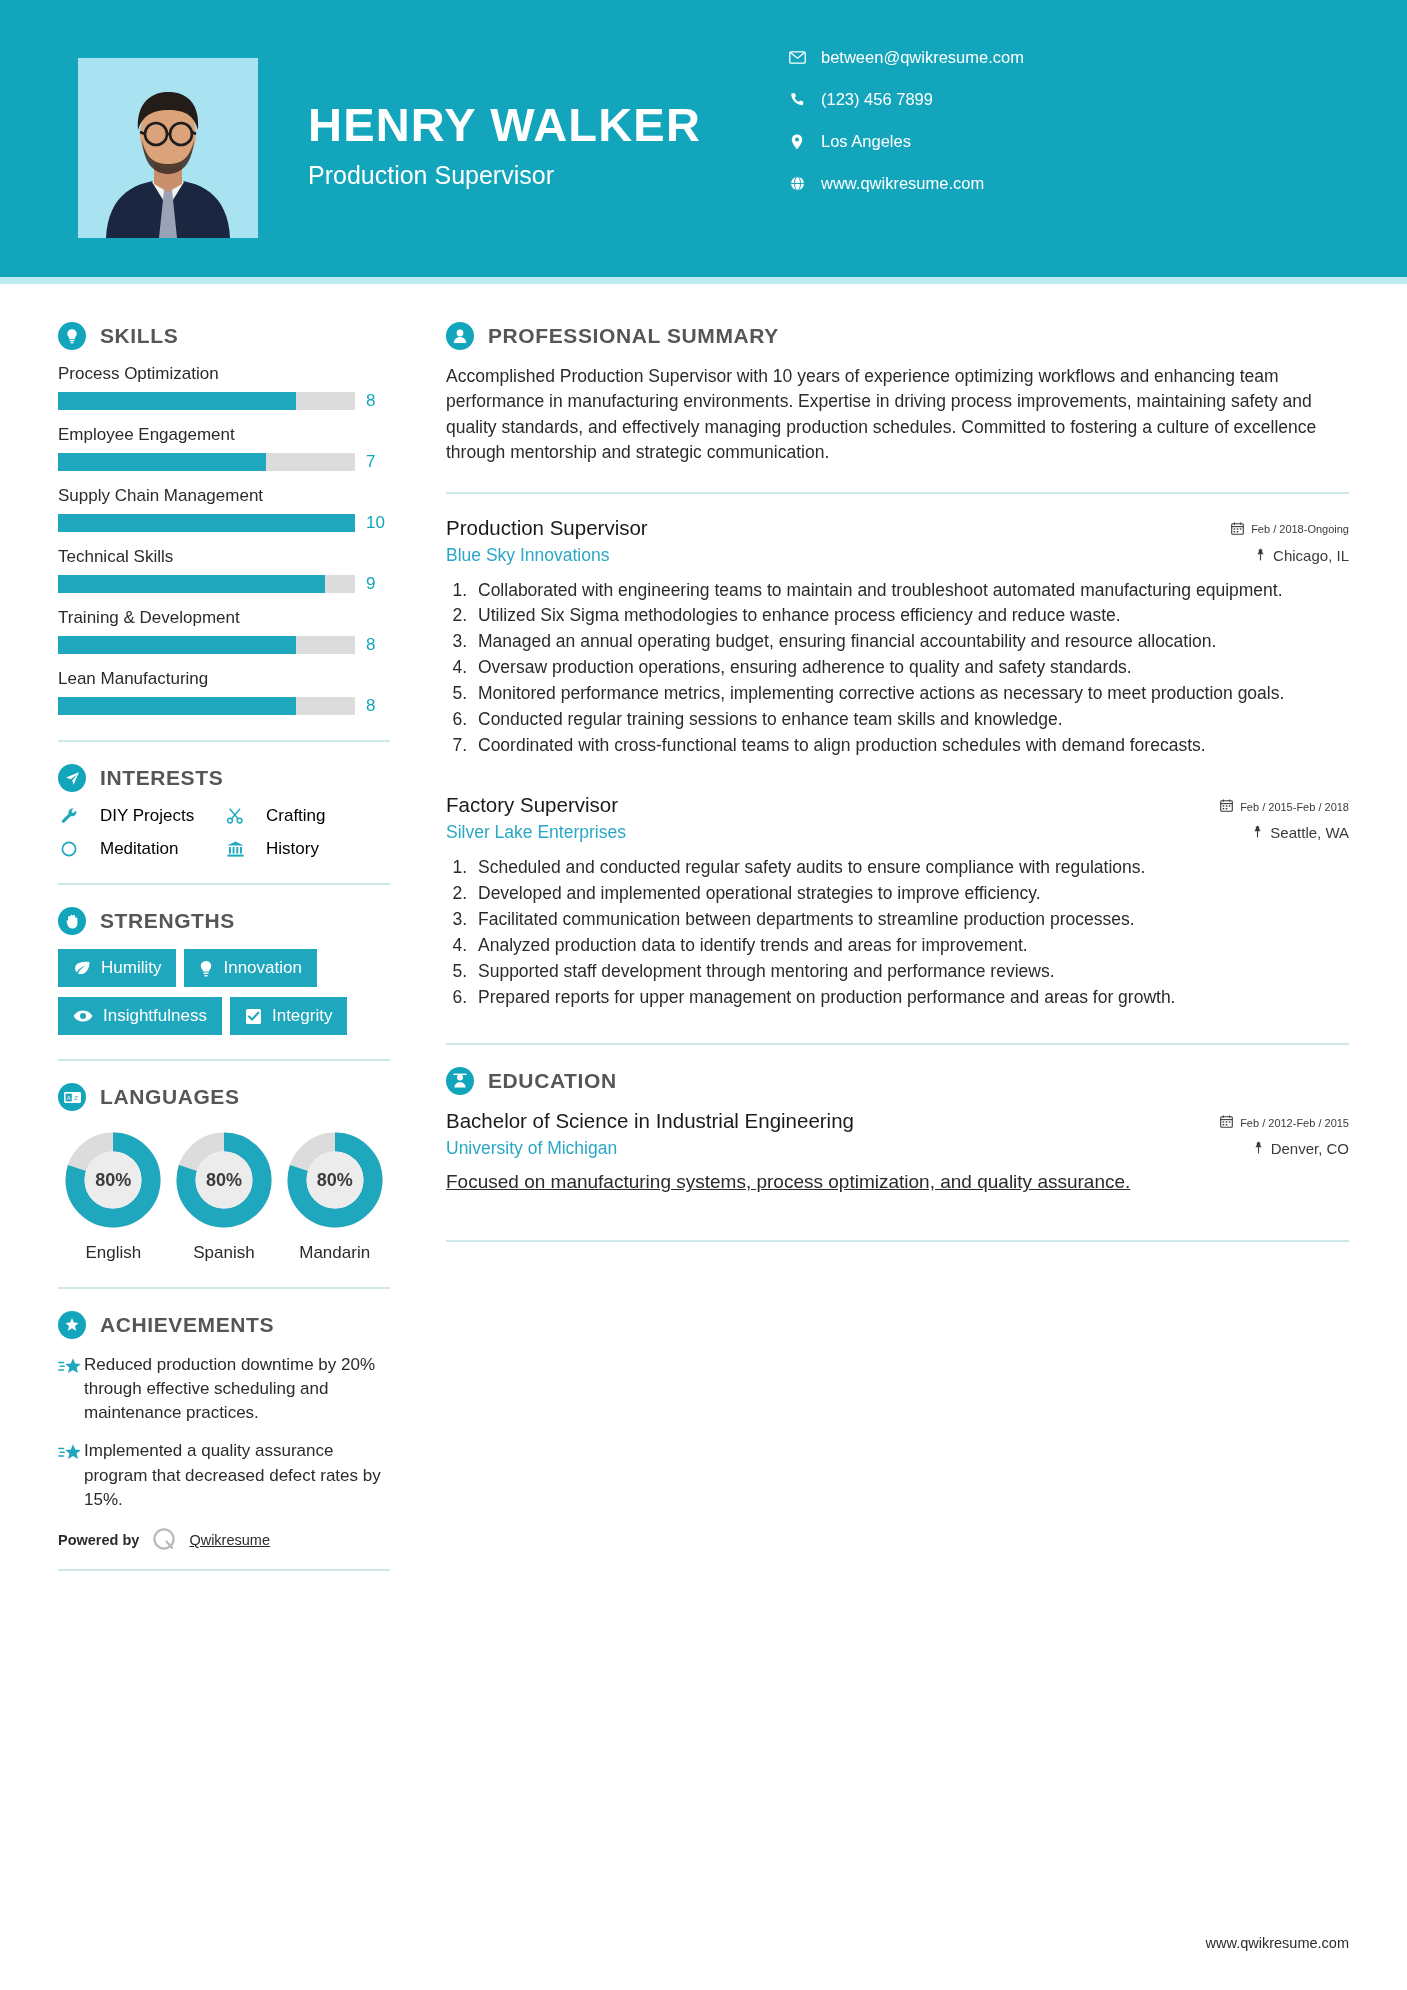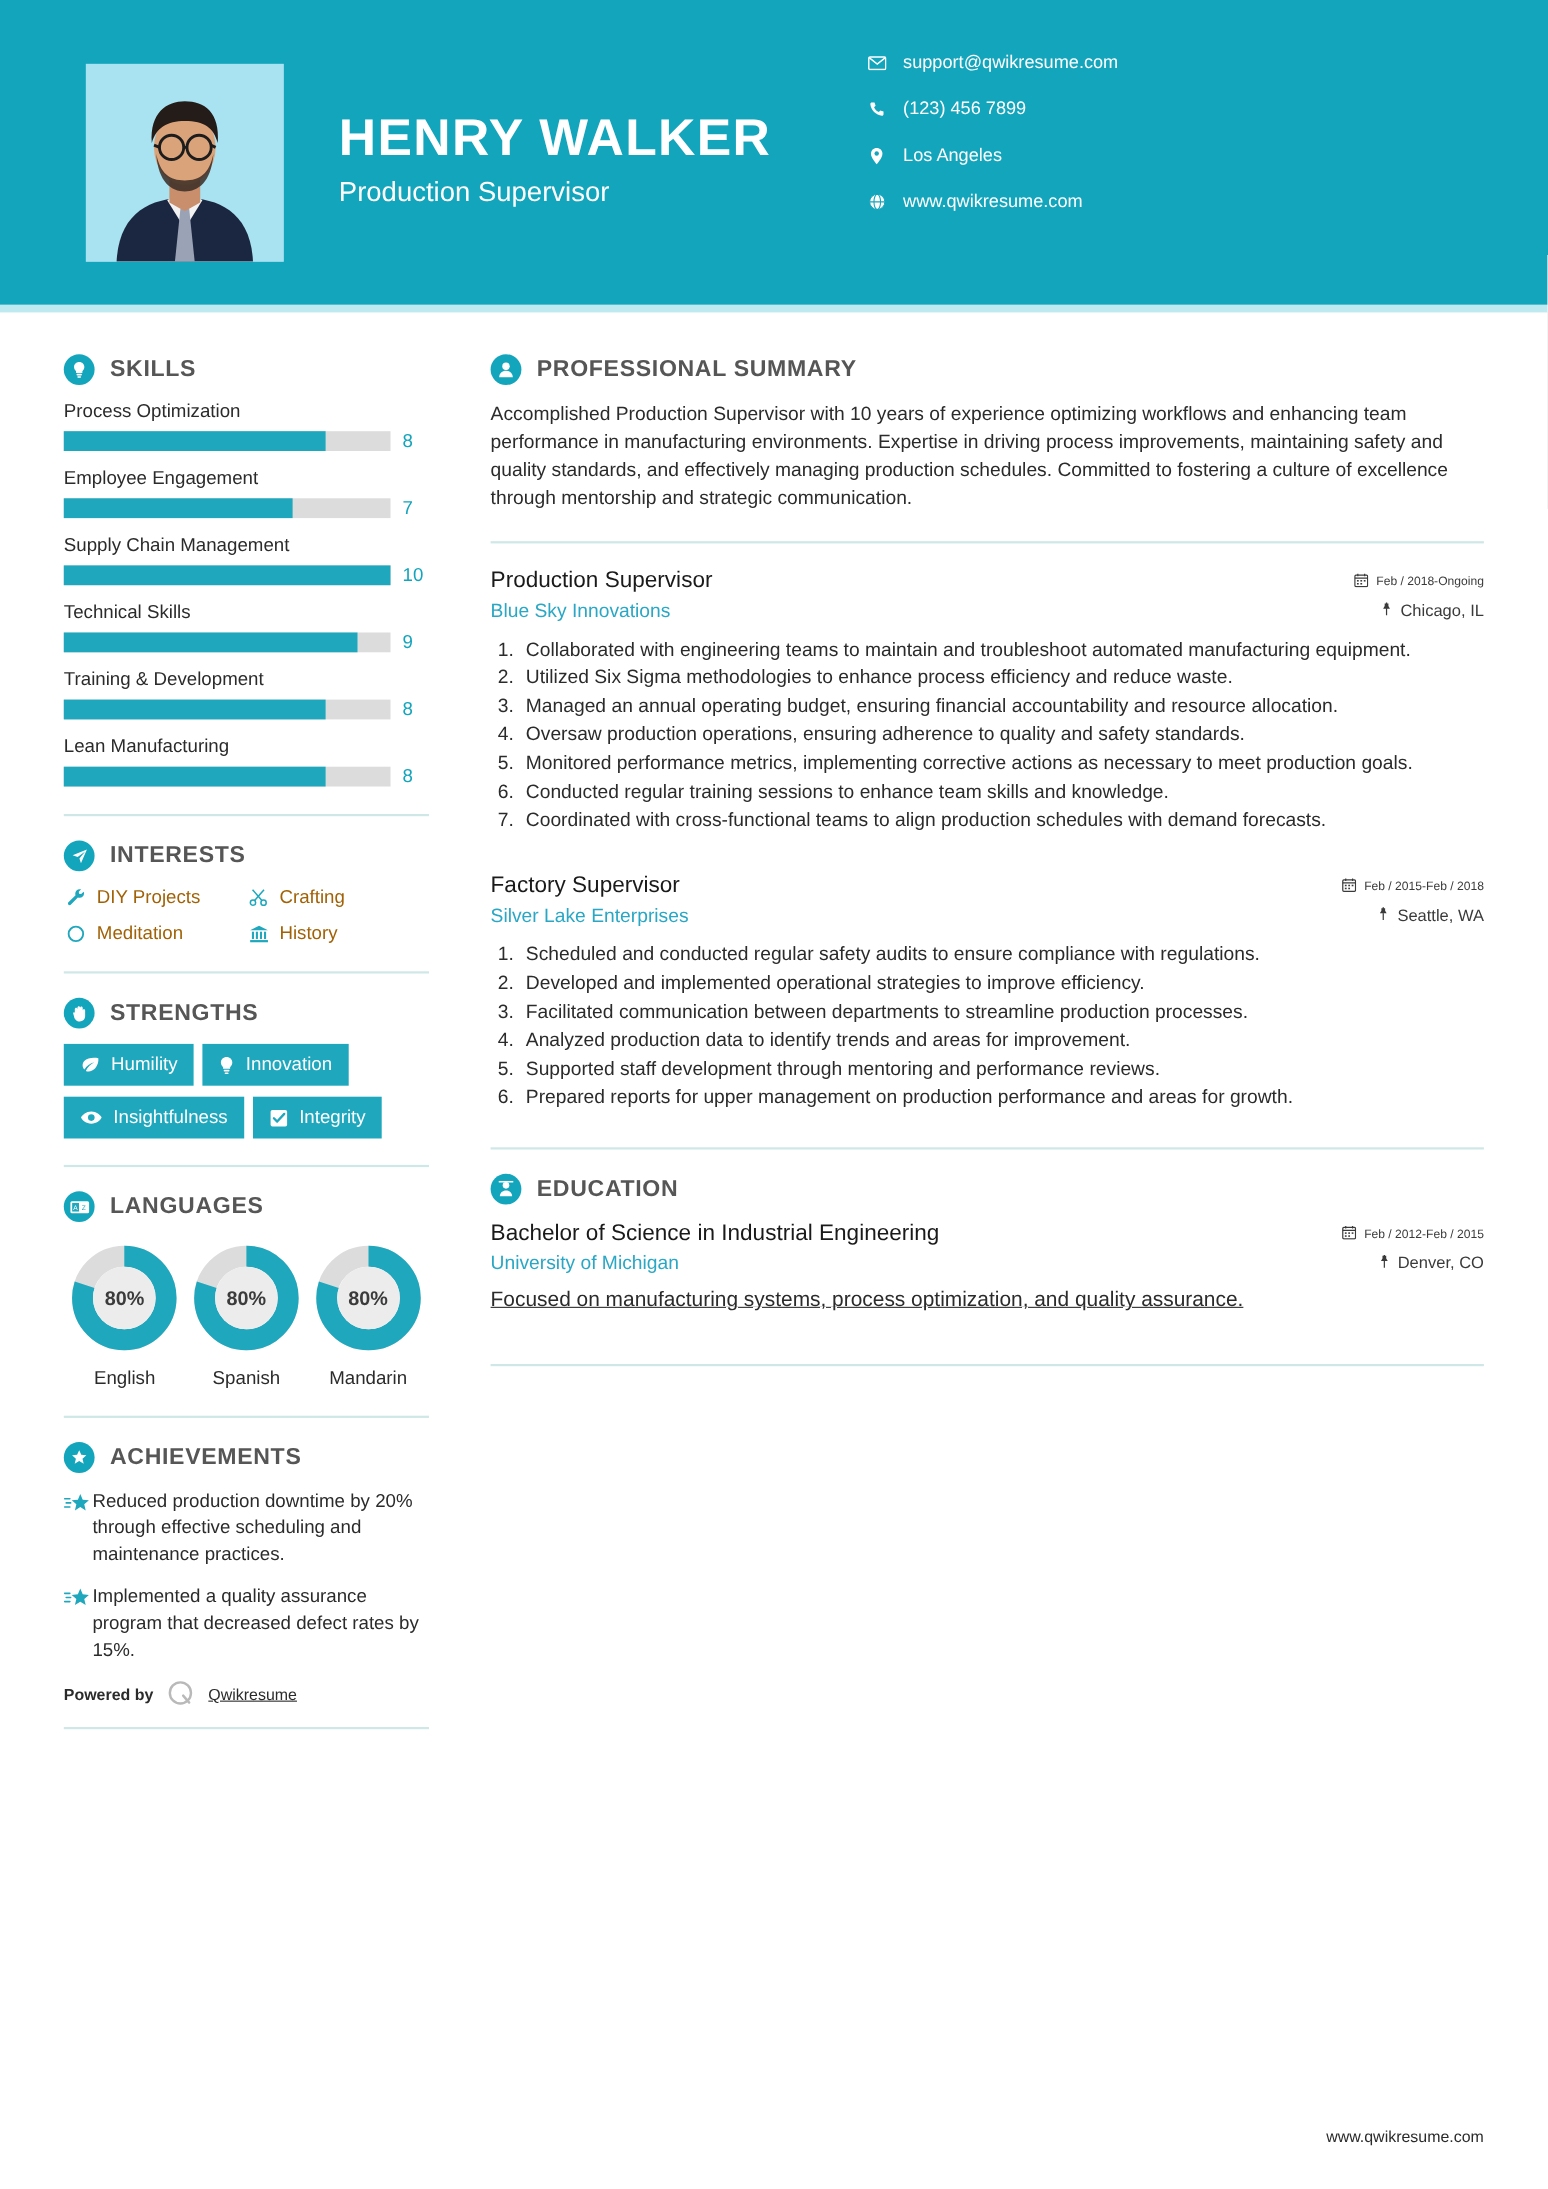--- a/index.html
+++ b/index.html
@@ -158,23 +158,23 @@
   
   .interests-grid {
     display: grid;
     grid-template-columns: 1fr 1fr;
     row-gap: 13px;
     column-gap: 0px;
   }
   .interest {
     display: flex;
     align-items: center;
-    gap: 8px;
+    gap: 20px;
     font-size: 17px;
-    color: #a16207;
+    color: #000000;
   }
   .interest .ico { width: 22px; flex: 0 0 22px; display: flex; justify-content: center; }
 
   
   .strengths-wrap {
     display: flex;
     flex-wrap: wrap;
     gap: 10px 8px;
   }
   .strength-tag {
@@ -353,21 +353,21 @@
     </div>
 
     <div class="contact">
       <div class="contact-row">
         <span class="contact-icon">
           <svg width="17" height="13" viewBox="0 0 17 13">
               <rect x="0.8" y="0.8" width="15.4" height="11.4" rx="1.2" fill="none" stroke="#fff" stroke-width="1.3"></rect>
               <path d="M1.4 1.6 L8.5 7.2 L15.6 1.6" fill="none" stroke="#fff" stroke-width="1.3"></path>
             </svg>
         </span>
-        <span class="contact-text">support@qwikresume.com</span>
+        <span class="contact-text">between@qwikresume.com</span>
       </div>
       <div class="contact-row">
         <span class="contact-icon">
           <svg width="15" height="15" viewBox="0 0 15 15">
               <path d="M2.6 1.2 L5 1.2 L6 4.2 L4.6 5.4 C5.4 7.4 7 9 9 9.8 L10.2 8.4 L13.2 9.4 L13.2 11.8 C13.2 12.6 12.6 13.2 11.8 13.2 C6.4 12.8 1.6 8 1.2 2.6 C1.2 1.8 1.8 1.2 2.6 1.2 Z" fill="#fff"></path>
             </svg>
         </span>
         <span class="contact-text">(123) 456 7899</span>
       </div>
       <div class="contact-row">

